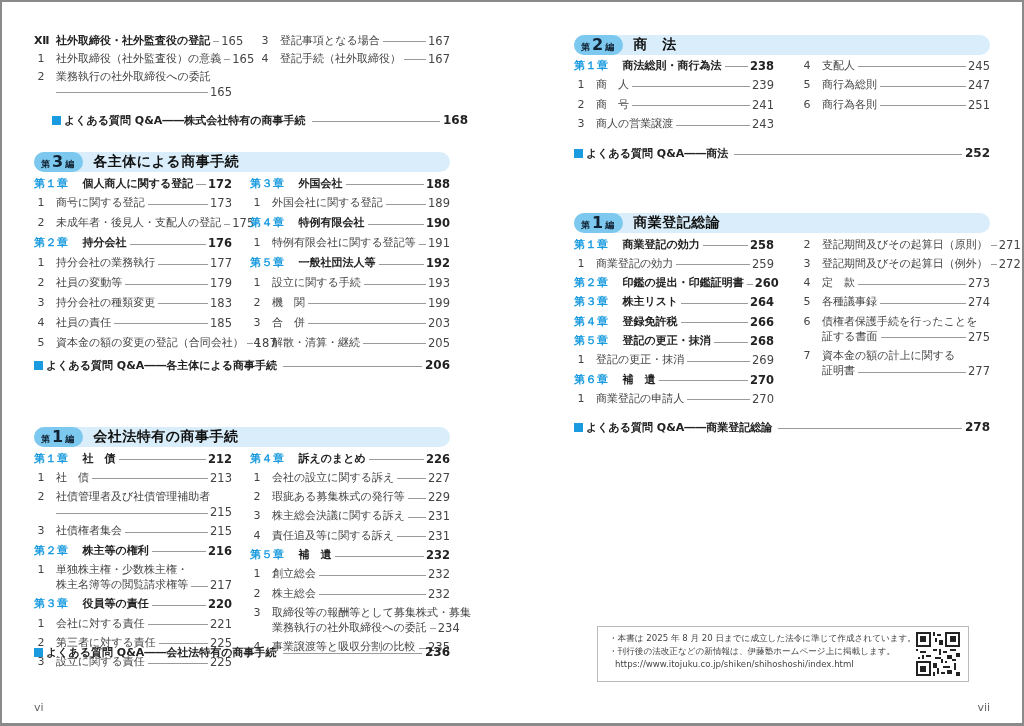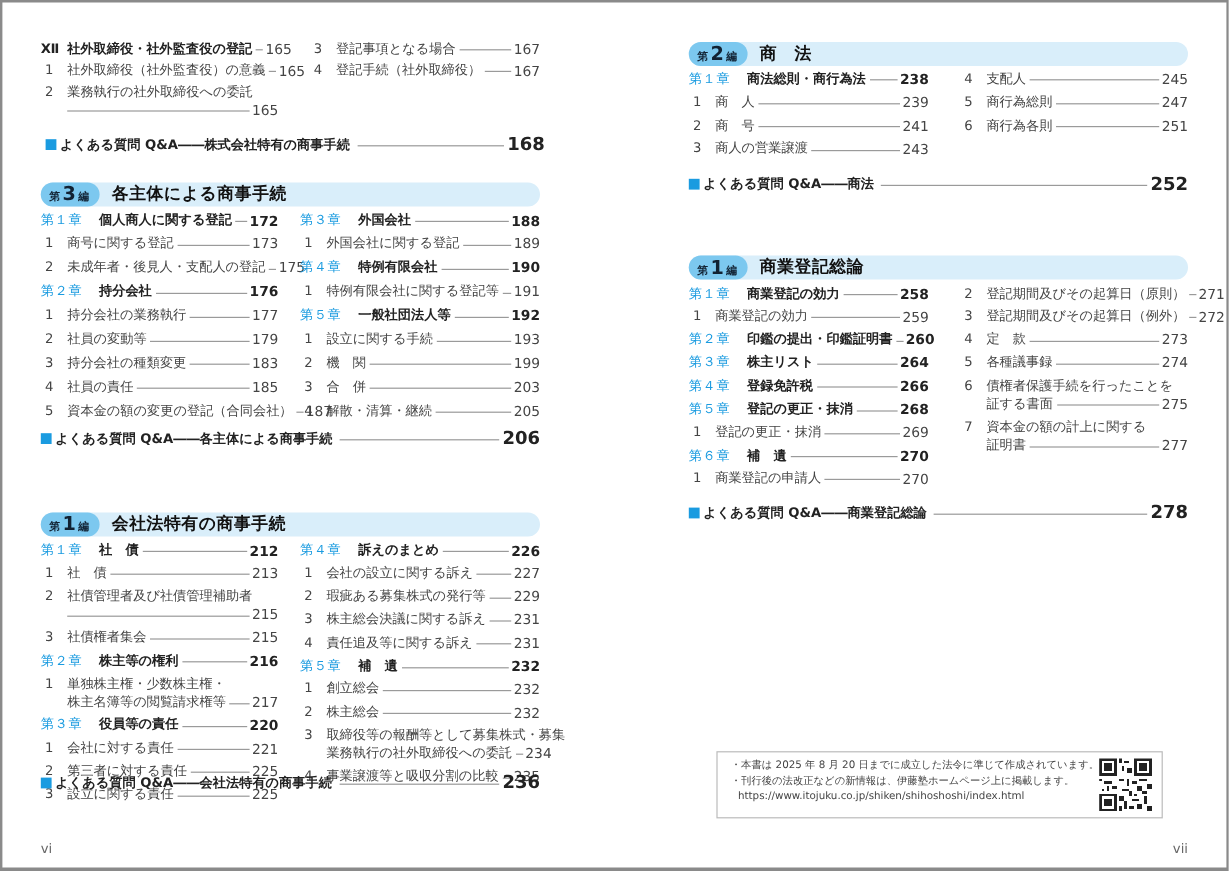--- a/index.html
+++ b/index.html
@@ -5,32 +5,32 @@
   * { box-sizing: border-box; margin: 0; padding: 0; }
   html, body { width: 1024px; height: 726px; background: #fff; overflow: hidden; }
   body { font-family: "DejaVu Sans", "Liberation Sans", sans-serif; color: #333; position: relative; }
   .frame { position: absolute; left: 0; top: 0; width: 1024px; height: 726px; border: 2px solid #8a8a8a; border-bottom-width: 3px; }
   .page { position: absolute; top: 0; height: 726px; }
   .page.left { left: 34px; width: 416px; }
   .page.right { left: 574px; width: 416px; }
 
   .row { position: absolute; font-size: 11px; line-height: 14px; height: 15px; display: flex; align-items: center; white-space: nowrap; }
   .row .num { width: 14px; text-align: center; color: #444; margin-right: 8px; flex: none; }
-  .row .chap { color: #1a9be0; font-weight: normal; margin-right: 14px; flex: none; letter-spacing: 0.5px; }
+  .row .chap { color: #1a9be0; font-weight: bold; margin-right: 14px; flex: none; letter-spacing: 0.5px; }
   .row .title { flex: none; color: #444; }
   .row.ch .title { font-weight: bold; color: #222; }
   .row .leader { flex: 1; border-bottom: 1px solid #9a9a9a; margin: 0 2px 0 3px; height: 0; position: relative; top: 1px; min-width: 6px; }
   .row .pg { flex: none; color: #444; font-size: 11.5px; }
   .row.ch .pg { font-weight: bold; color: #222; }
   .row.sub { }
 
   .qa { position: absolute; display: flex; align-items: center; font-size: 11px; font-weight: bold; color: #222; white-space: nowrap; height: 16px; }
   .qa .sq { width: 9px; height: 9px; background: #1a9be0; margin-right: 3px; flex: none; }
   .qa .leader { flex: 1; border-bottom: 1px solid #9a9a9a; margin: 0 3px 0 6px; height: 0; position: relative; top: 1px; }
-  .qa .pg { font-size: 15px; }
+  .qa .pg { font-size: 12px; }
 
   .hen { position: absolute; height: 20px; background: #d9eefa; border-radius: 10px; display: flex; align-items: center; }
   .hen .badge { background: #7cc8ef; border-radius: 10px; height: 20px; padding: 0 9px 0 7px; display: flex; align-items: baseline; color: #123; font-weight: bold; font-size: 9px; line-height: 20px; }
   .hen .badge .n { font-size: 16px; margin: 0 2px; }
   .hen .htitle { font-size: 14px; font-weight: bold; color: #111; margin-left: 10px; letter-spacing: 0.5px; }
 
   .bu { position: absolute; height: 20px; background: #0b98dc; border-radius: 10px; color: #fff; font-weight: bold; font-size: 12.5px; display: flex; align-items: center; justify-content: center; letter-spacing: 0.5px; }
   .bu span + span { margin-left: 14px; }
 
   .folio { position: absolute; top: 701px; font-size: 11px; color: #666; }
@@ -73,21 +73,21 @@
     <span class="leader"></span>
     <span class="pg">167</span>
   </div>
   <div class="row" style="left:224px;top:51px;width:192px;">
     <span class="num">4</span>
     <span class="title">登記手続（社外取締役）</span>
     <span class="leader"></span>
     <span class="pg">167</span>
   </div>
 
-  <div class="qa" style="left:4px;top:112px;width:416px;">
+  <div class="qa" style="left:18px;top:112px;width:416px;">
     <span class="sq"></span>
     <span>よくある質問 Q&amp;A――株式会社特有の商事手続</span>
     <span class="leader"></span>
     <span class="pg">168</span>
   </div>
 
   <div class="hen" style="left:0;top:152px;width:416px;">
     <div class="badge">
       <span>第</span>
         <span class="n">3</span>

